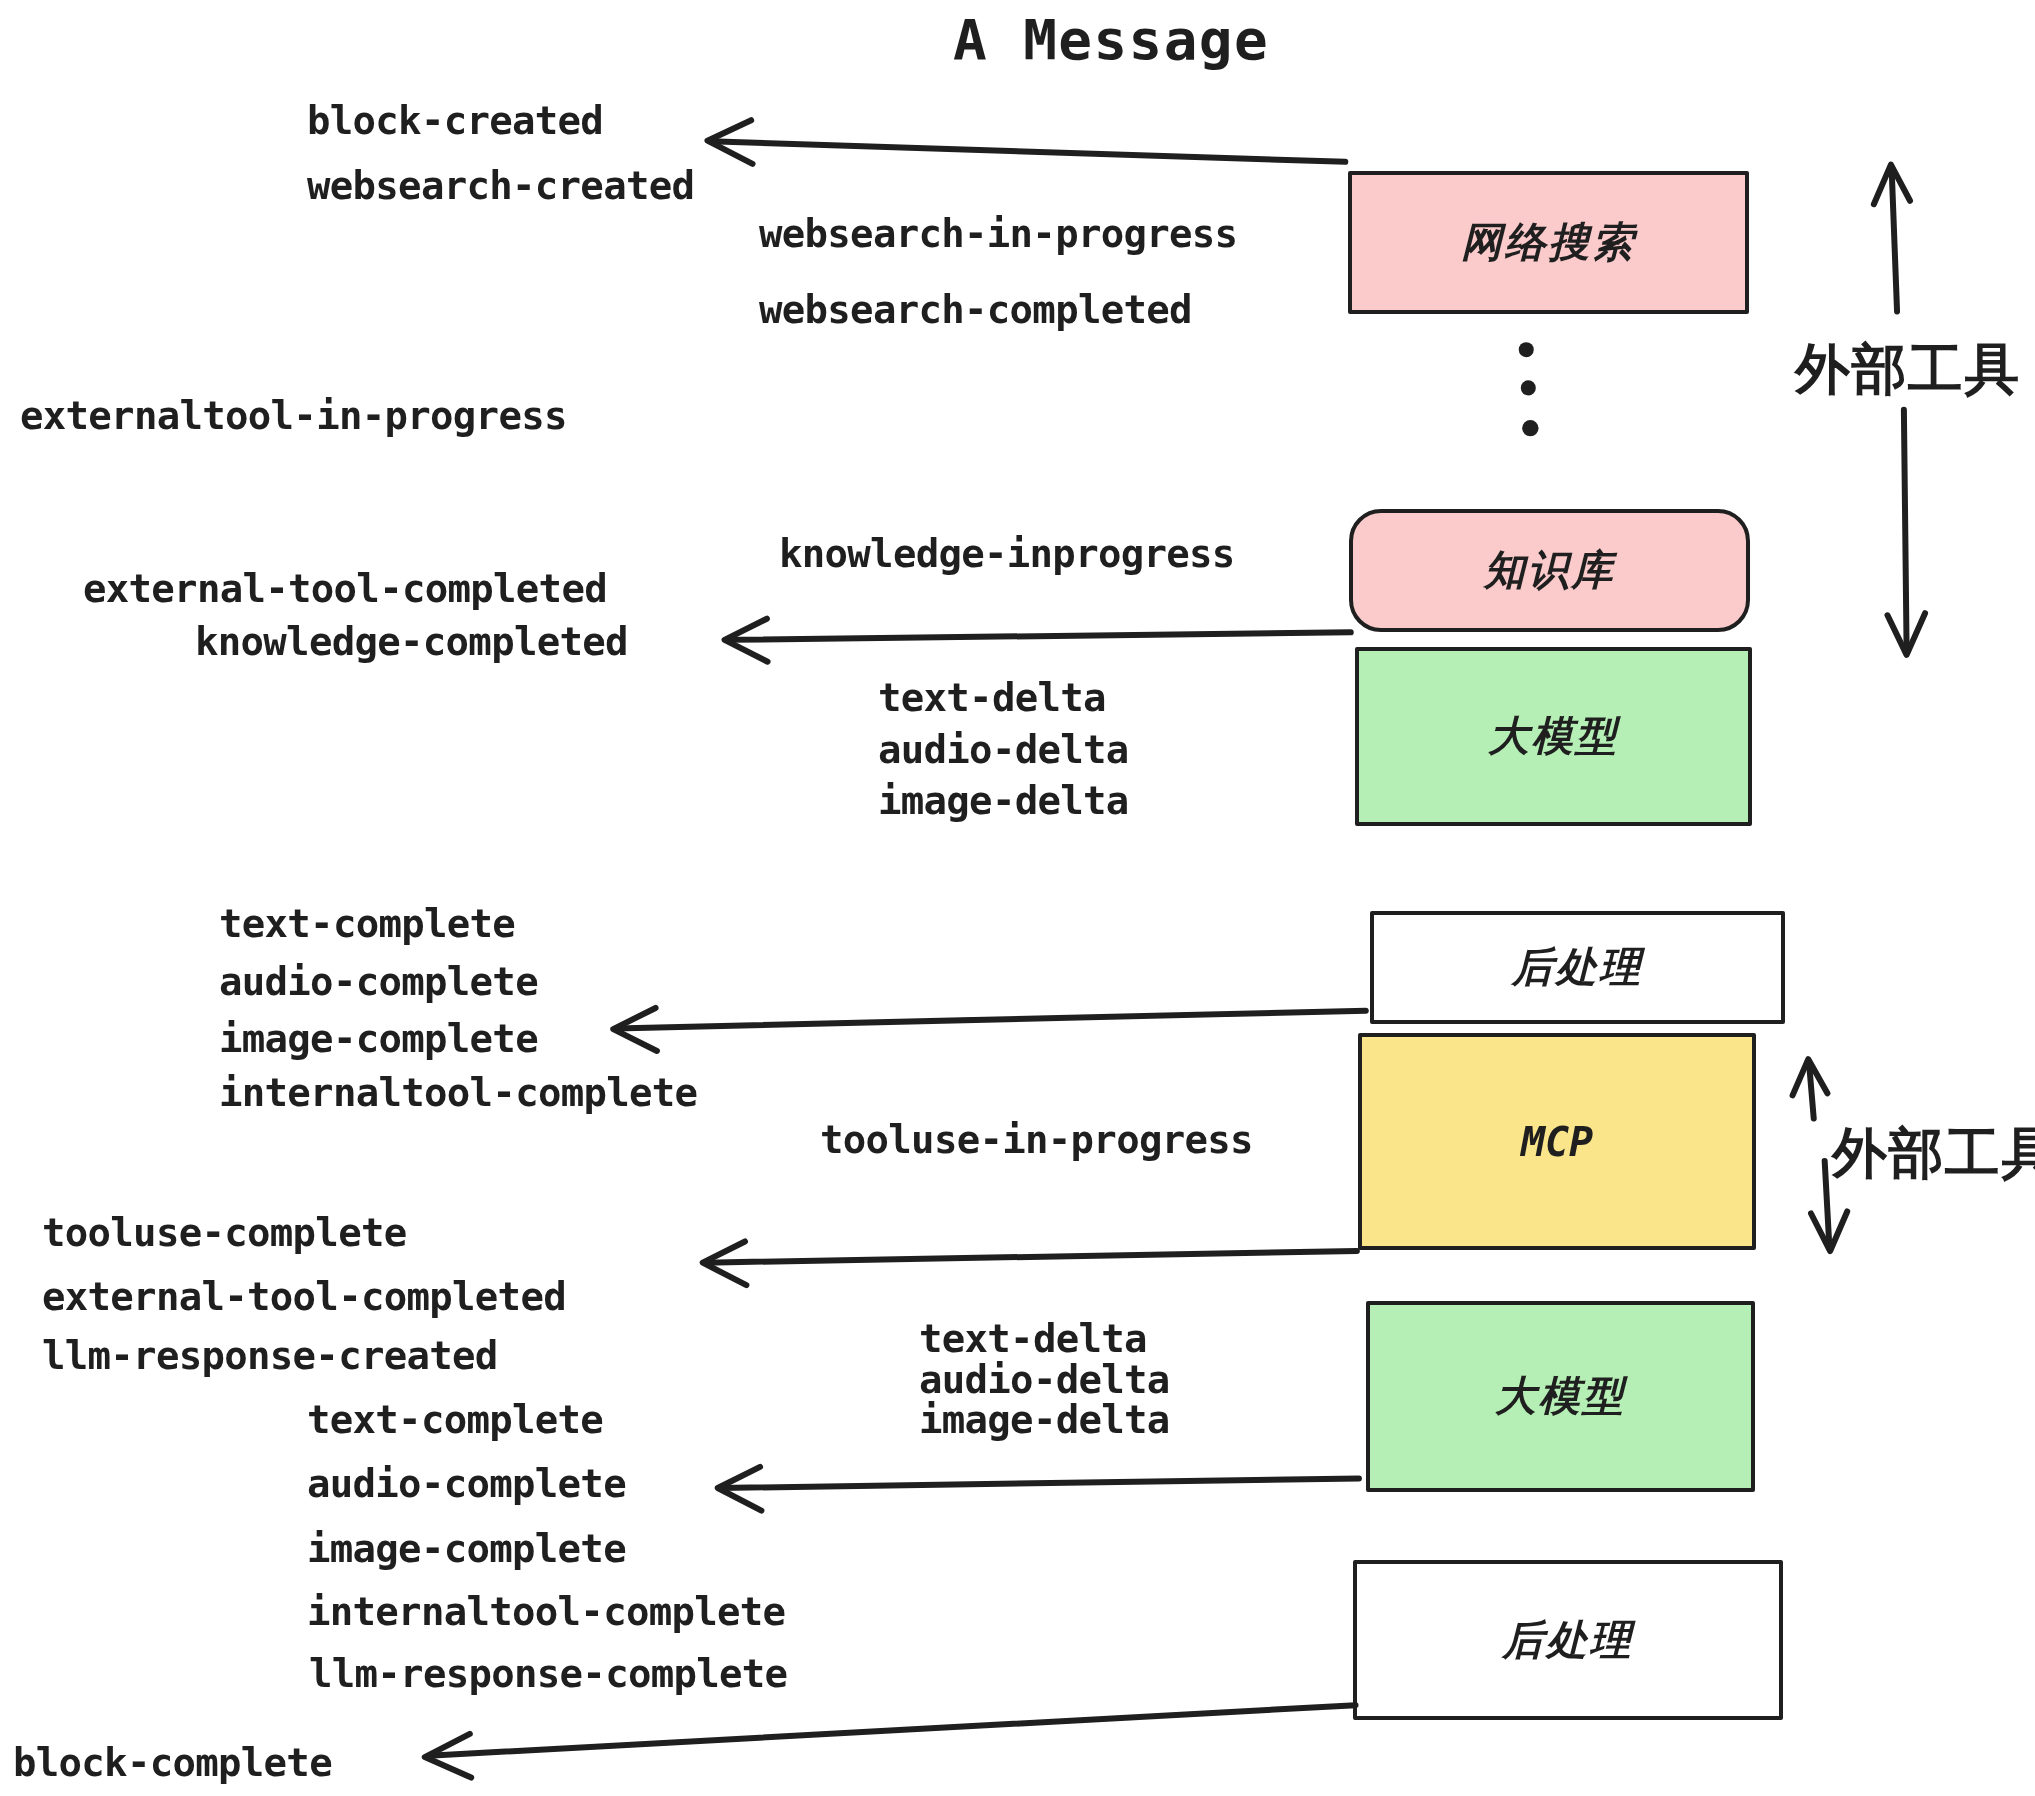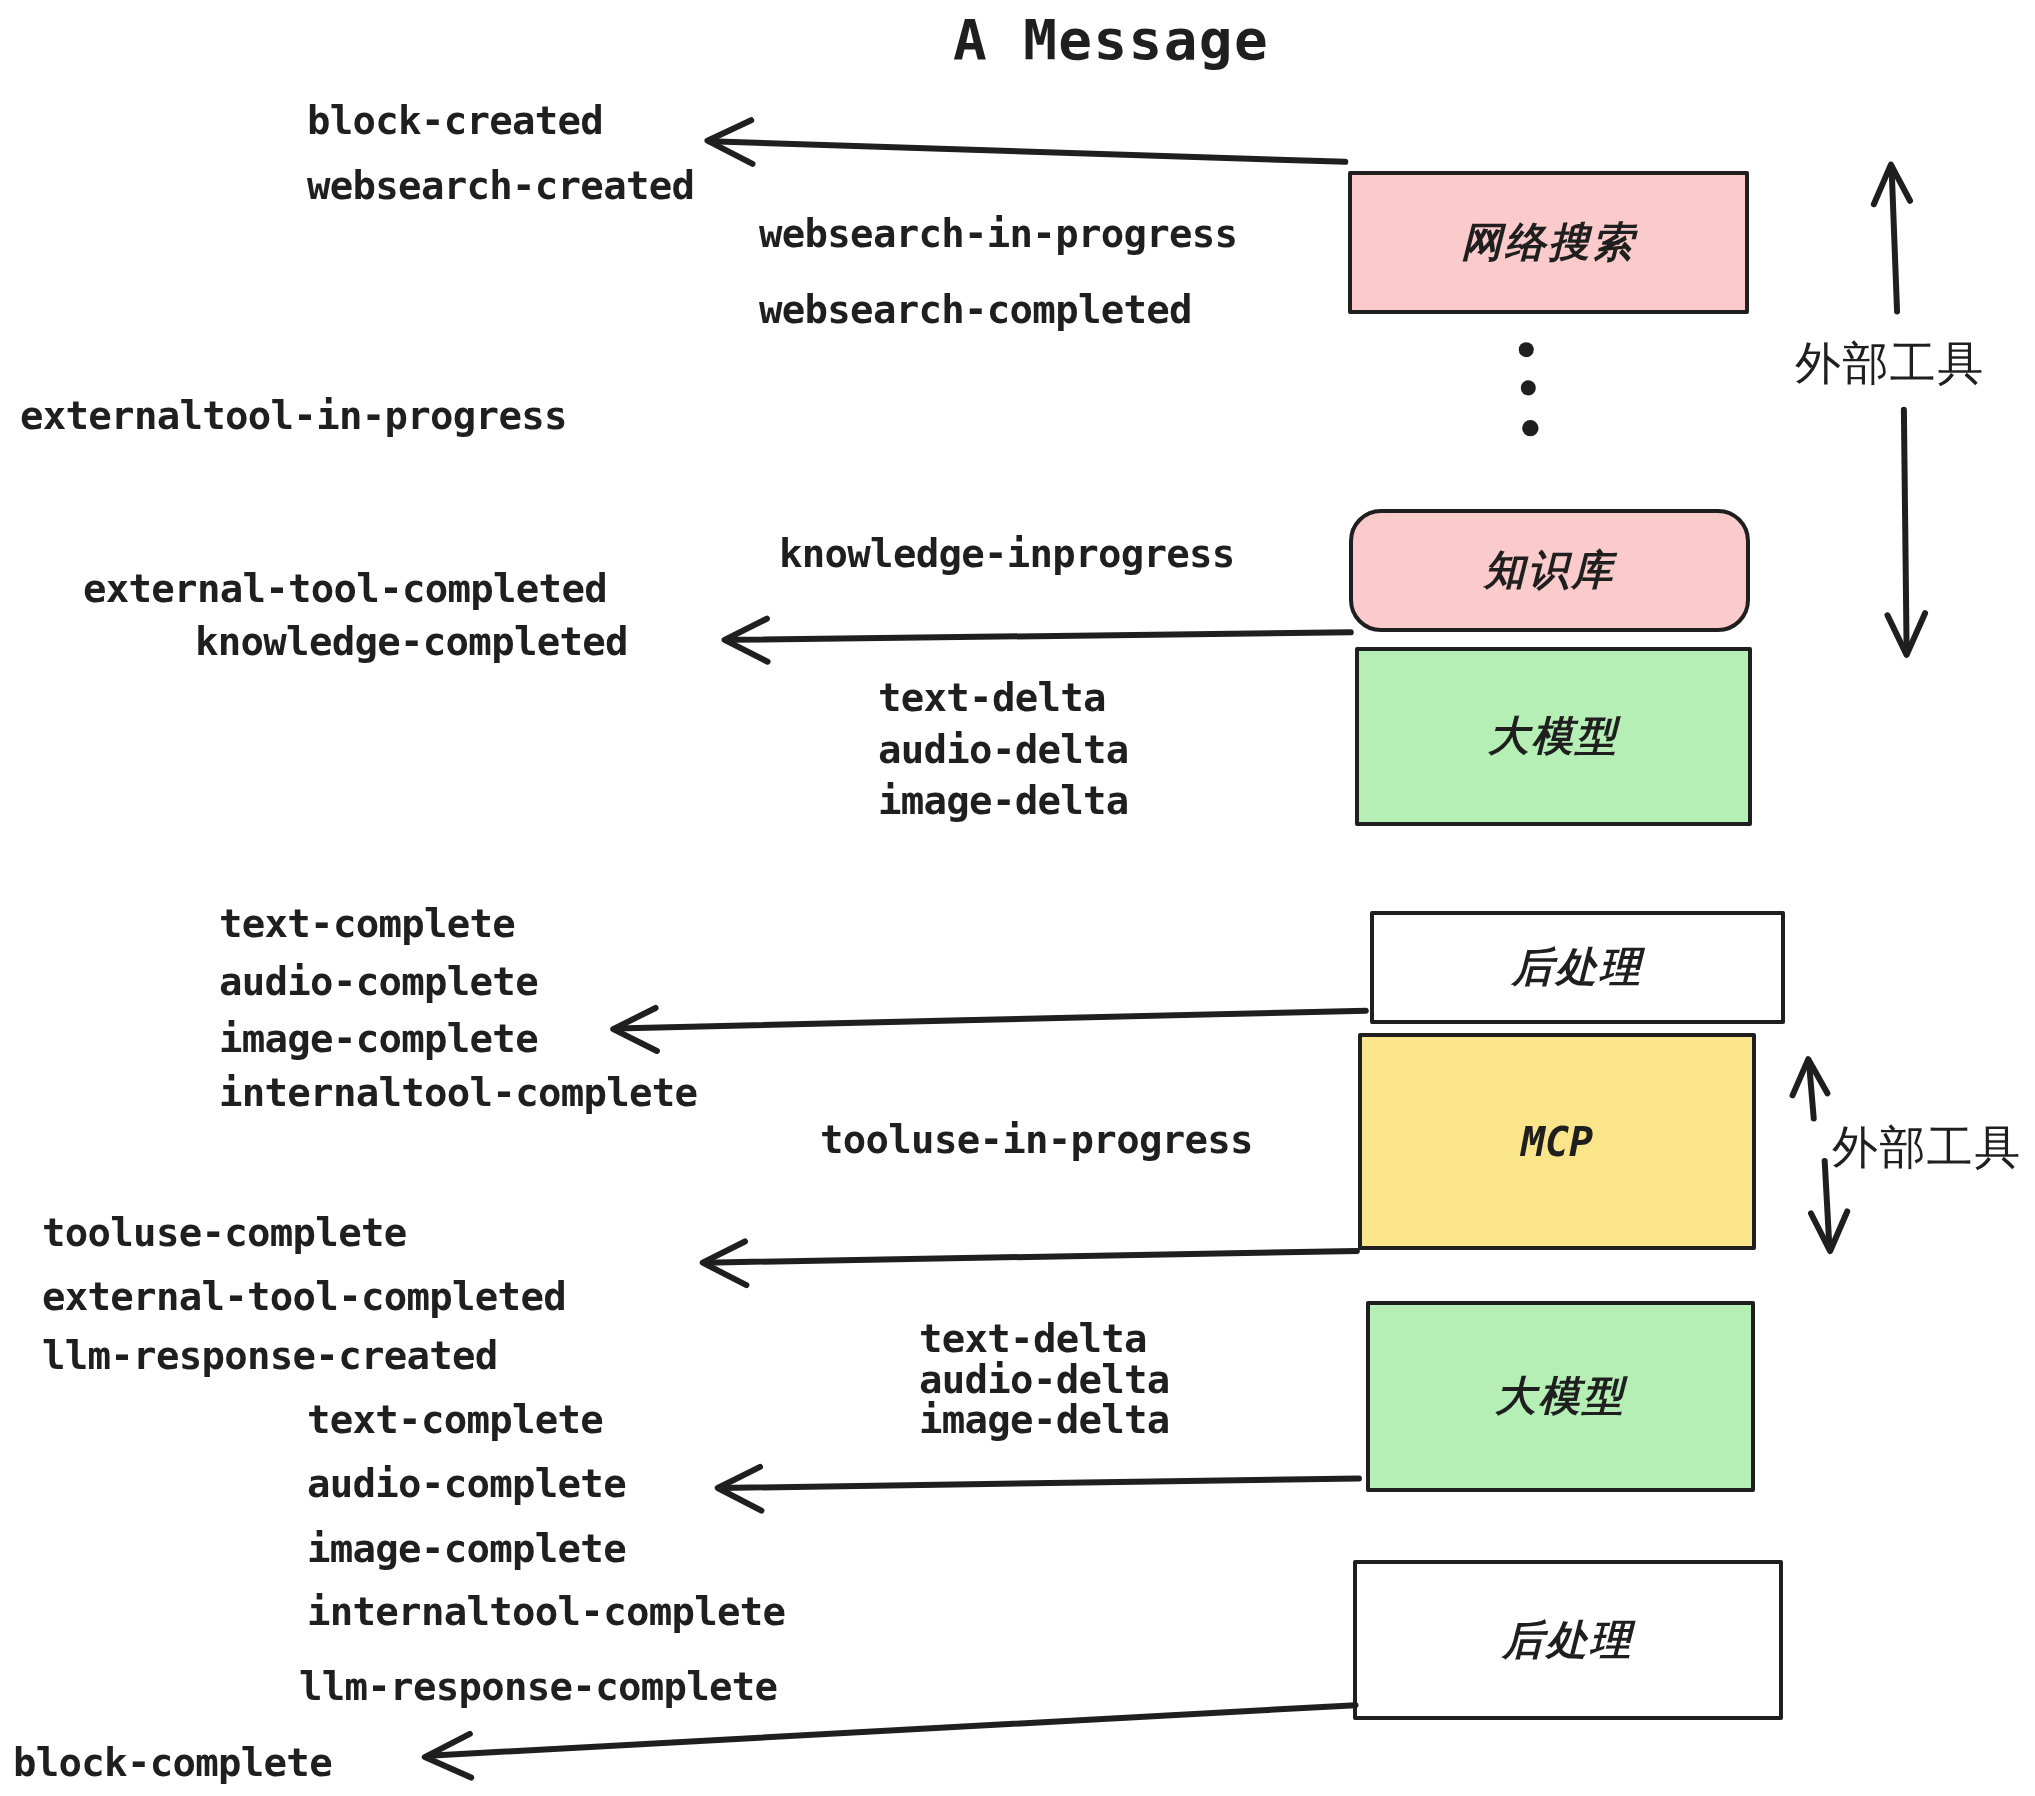--- a/index.html
+++ b/index.html
@@ -24,21 +24,21 @@
     font-family:"DejaVu Sans","Liberation Sans",sans-serif;
     font-size:41px;font-weight:600;letter-spacing:2.7px;box-sizing:border-box;font-style:italic;
   }
   .box.pink{background:var(--pink);}
   .box.green{background:var(--green);}
   .box.yellow{background:var(--yellow);}
   .box.white{background:var(--white);margin-top:18px;}
   .box .mono{font-family:"DejaVu Sans Mono","Liberation Mono",monospace;font-size:40px;font-weight:700;letter-spacing:0;}
   .side-label{
     position:absolute;font-family:"DejaVu Sans","Liberation Sans",sans-serif;
-    font-size:46px;font-weight:400;letter-spacing:1.4px;white-space:nowrap;
+    font-size:55px;font-weight:700;letter-spacing:1.4px;white-space:nowrap;
   }
   svg.overlay{position:absolute;left:0;top:0;}
   svg.overlay *{vector-effect:non-scaling-stroke;}
 </style>
 </head>
 <body>
 
 <div id="canvas">
 
   <div class="title">A Message</div>
@@ -87,21 +87,21 @@
   <div class="ev" style="left:42px;top:1210px;">tooluse-complete</div>
   <div class="ev" style="left:42px;top:1274px;">external-tool-completed</div>
   <div class="ev" style="left:42px;top:1333px;">llm-response-created</div>
   <div class="ev" style="left:919px;top:1316px;">text-delta</div>
   <div class="ev" style="left:919px;top:1357px;">audio-delta</div>
   <div class="ev" style="left:919px;top:1397px;">image-delta</div>
   <div class="ev" style="left:307px;top:1397px;">text-complete</div>
   <div class="ev" style="left:307px;top:1461px;">audio-complete</div>
   <div class="ev" style="left:307px;top:1526px;">image-complete</div>
   <div class="ev" style="left:307px;top:1589px;">internaltool-complete</div>
-  <div class="ev" style="left:299px;top:1651px;margin-top:13px;">llm-response-complete</div>
+  <div class="ev" style="left:309px;top:1651px;">llm-response-complete</div>
   <div class="ev" style="left:13px;top:1740px;">block-complete</div>
 
   <svg class="overlay" width="2035" height="1796" viewBox="0 0 2980 2630" fill="none" stroke="#1F1F1F" stroke-width="6" stroke-linecap="round" stroke-linejoin="round">
 
     <g>
       <line x1="1970" y1="237" x2="1040" y2="207"></line>
       <path d="M1100,176 L1036,206 L1102,240"></path>
     </g>
 
     <g>

